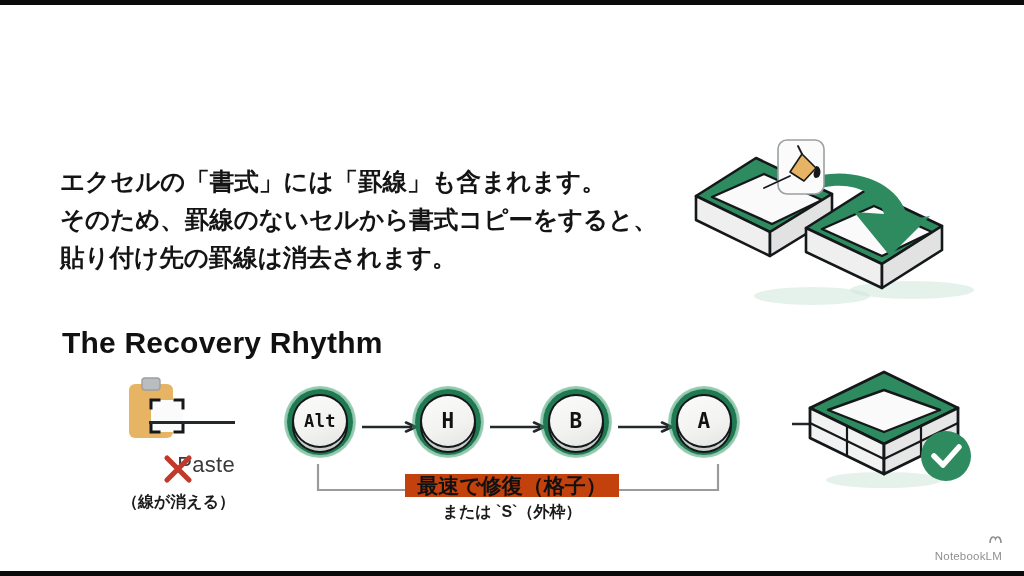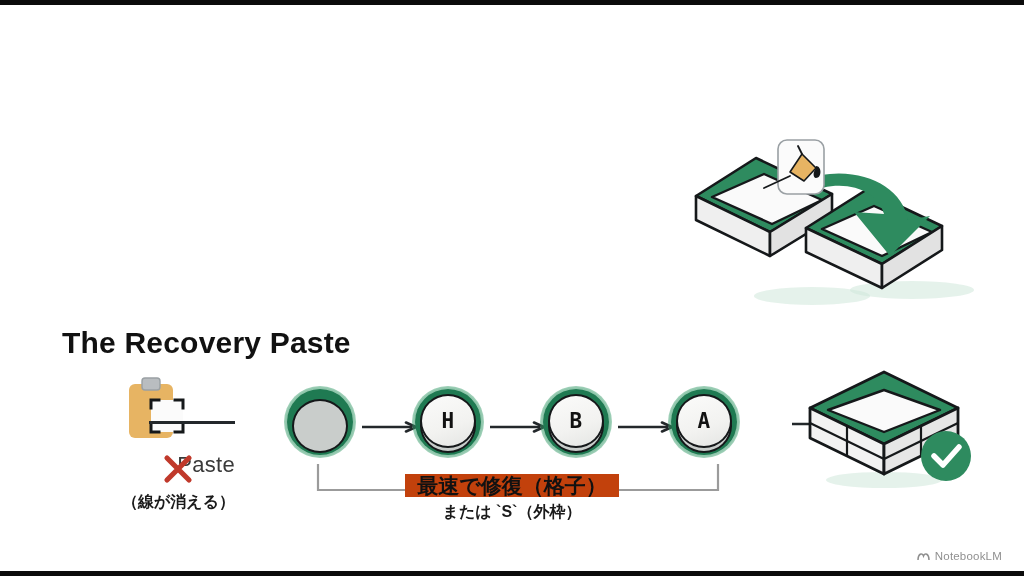--- a/index.html
+++ b/index.html
@@ -169,37 +169,43 @@
   
   .illu-top { position:absolute; left:694px; top:128px; width:300px; height:185px; }
   .illu-bottom { position:absolute; left:800px; top:368px; width:180px; height:122px; }
 
   
   .watermark {
     position:absolute;
     right:22px; bottom:14px;
     display:flex; align-items:flex-end; gap:5px;
     opacity:0.62;
+    flex-direction:column;
   }
   .watermark .wm-text {
     font-size:11.5px;
     color:#4a4a4a;
     letter-spacing:0.2px;
   }
 </style>
 </head>
 <body>
 
 <div class="slide">
 
   <div class="edge-bar edge-top"></div>
 
 
-
-  <div class="section-heading">The Recovery Paste</div>
+  <div class="body-text">
+    <div>エクセルの「書式」には「罫線」も含まれます。</div>
+    <div>そのため、罫線のないセルから書式コピーをすると、</div>
+    <div>貼り付け先の罫線は消去されます。</div>
+  </div>
+
+  <div class="section-heading">The Recovery Rhythm</div>
 
   <svg class="illu-top" viewBox="0 0 300 185">
     <ellipse cx="118" cy="168" rx="58" ry="9" fill="#cfe7da" opacity="0.55"></ellipse>
     <ellipse cx="218" cy="162" rx="62" ry="9" fill="#cfe7da" opacity="0.55"></ellipse>
 
     <g>
       <path d="M62 30 L138 66 L76 104 L2 68 Z" fill="#2e8b5f" stroke="#15181a" stroke-width="2.6" stroke-linejoin="round"></path>
       <path d="M70 46 L128 72 L78 96 L18 69 Z" fill="#fafafa" stroke="#15181a" stroke-width="2.4" stroke-linejoin="round"></path>
       <path d="M2 68 L2 92 L76 128 L76 104 Z" fill="#efefef" stroke="#15181a" stroke-width="2.6" stroke-linejoin="round"></path>
       <path d="M76 104 L76 128 L138 90 L138 66 Z" fill="#e2e2e2" stroke="#15181a" stroke-width="2.6" stroke-linejoin="round"></path>
@@ -249,20 +255,23 @@
   </div>
 
   <div class="key-row">
 
     <div class="lead-line"></div>
 
     <div class="keycap alt" style="left:52px;">
       <div class="glow"></div>
       <div class="ring"></div>
       <div class="under"></div>
+      <div class="face">
+        <span class="label">Alt</span>
+      </div>
     </div>
     <svg class="arrow-seg" style="left:130px; width:62px;" viewBox="0 0 62 12">
       <path d="M0 6 L50 6" stroke="#23282b" stroke-width="2.6"></path>
       <path d="M44 1.5 L54 6 L44 10.5" stroke="#23282b" stroke-width="2.6" fill="none" stroke-linecap="round" stroke-linejoin="round"></path>
     </svg>
 
     <div class="keycap" style="left:180px;">
       <div class="glow"></div>
       <div class="ring"></div>
       <div class="under"></div>

